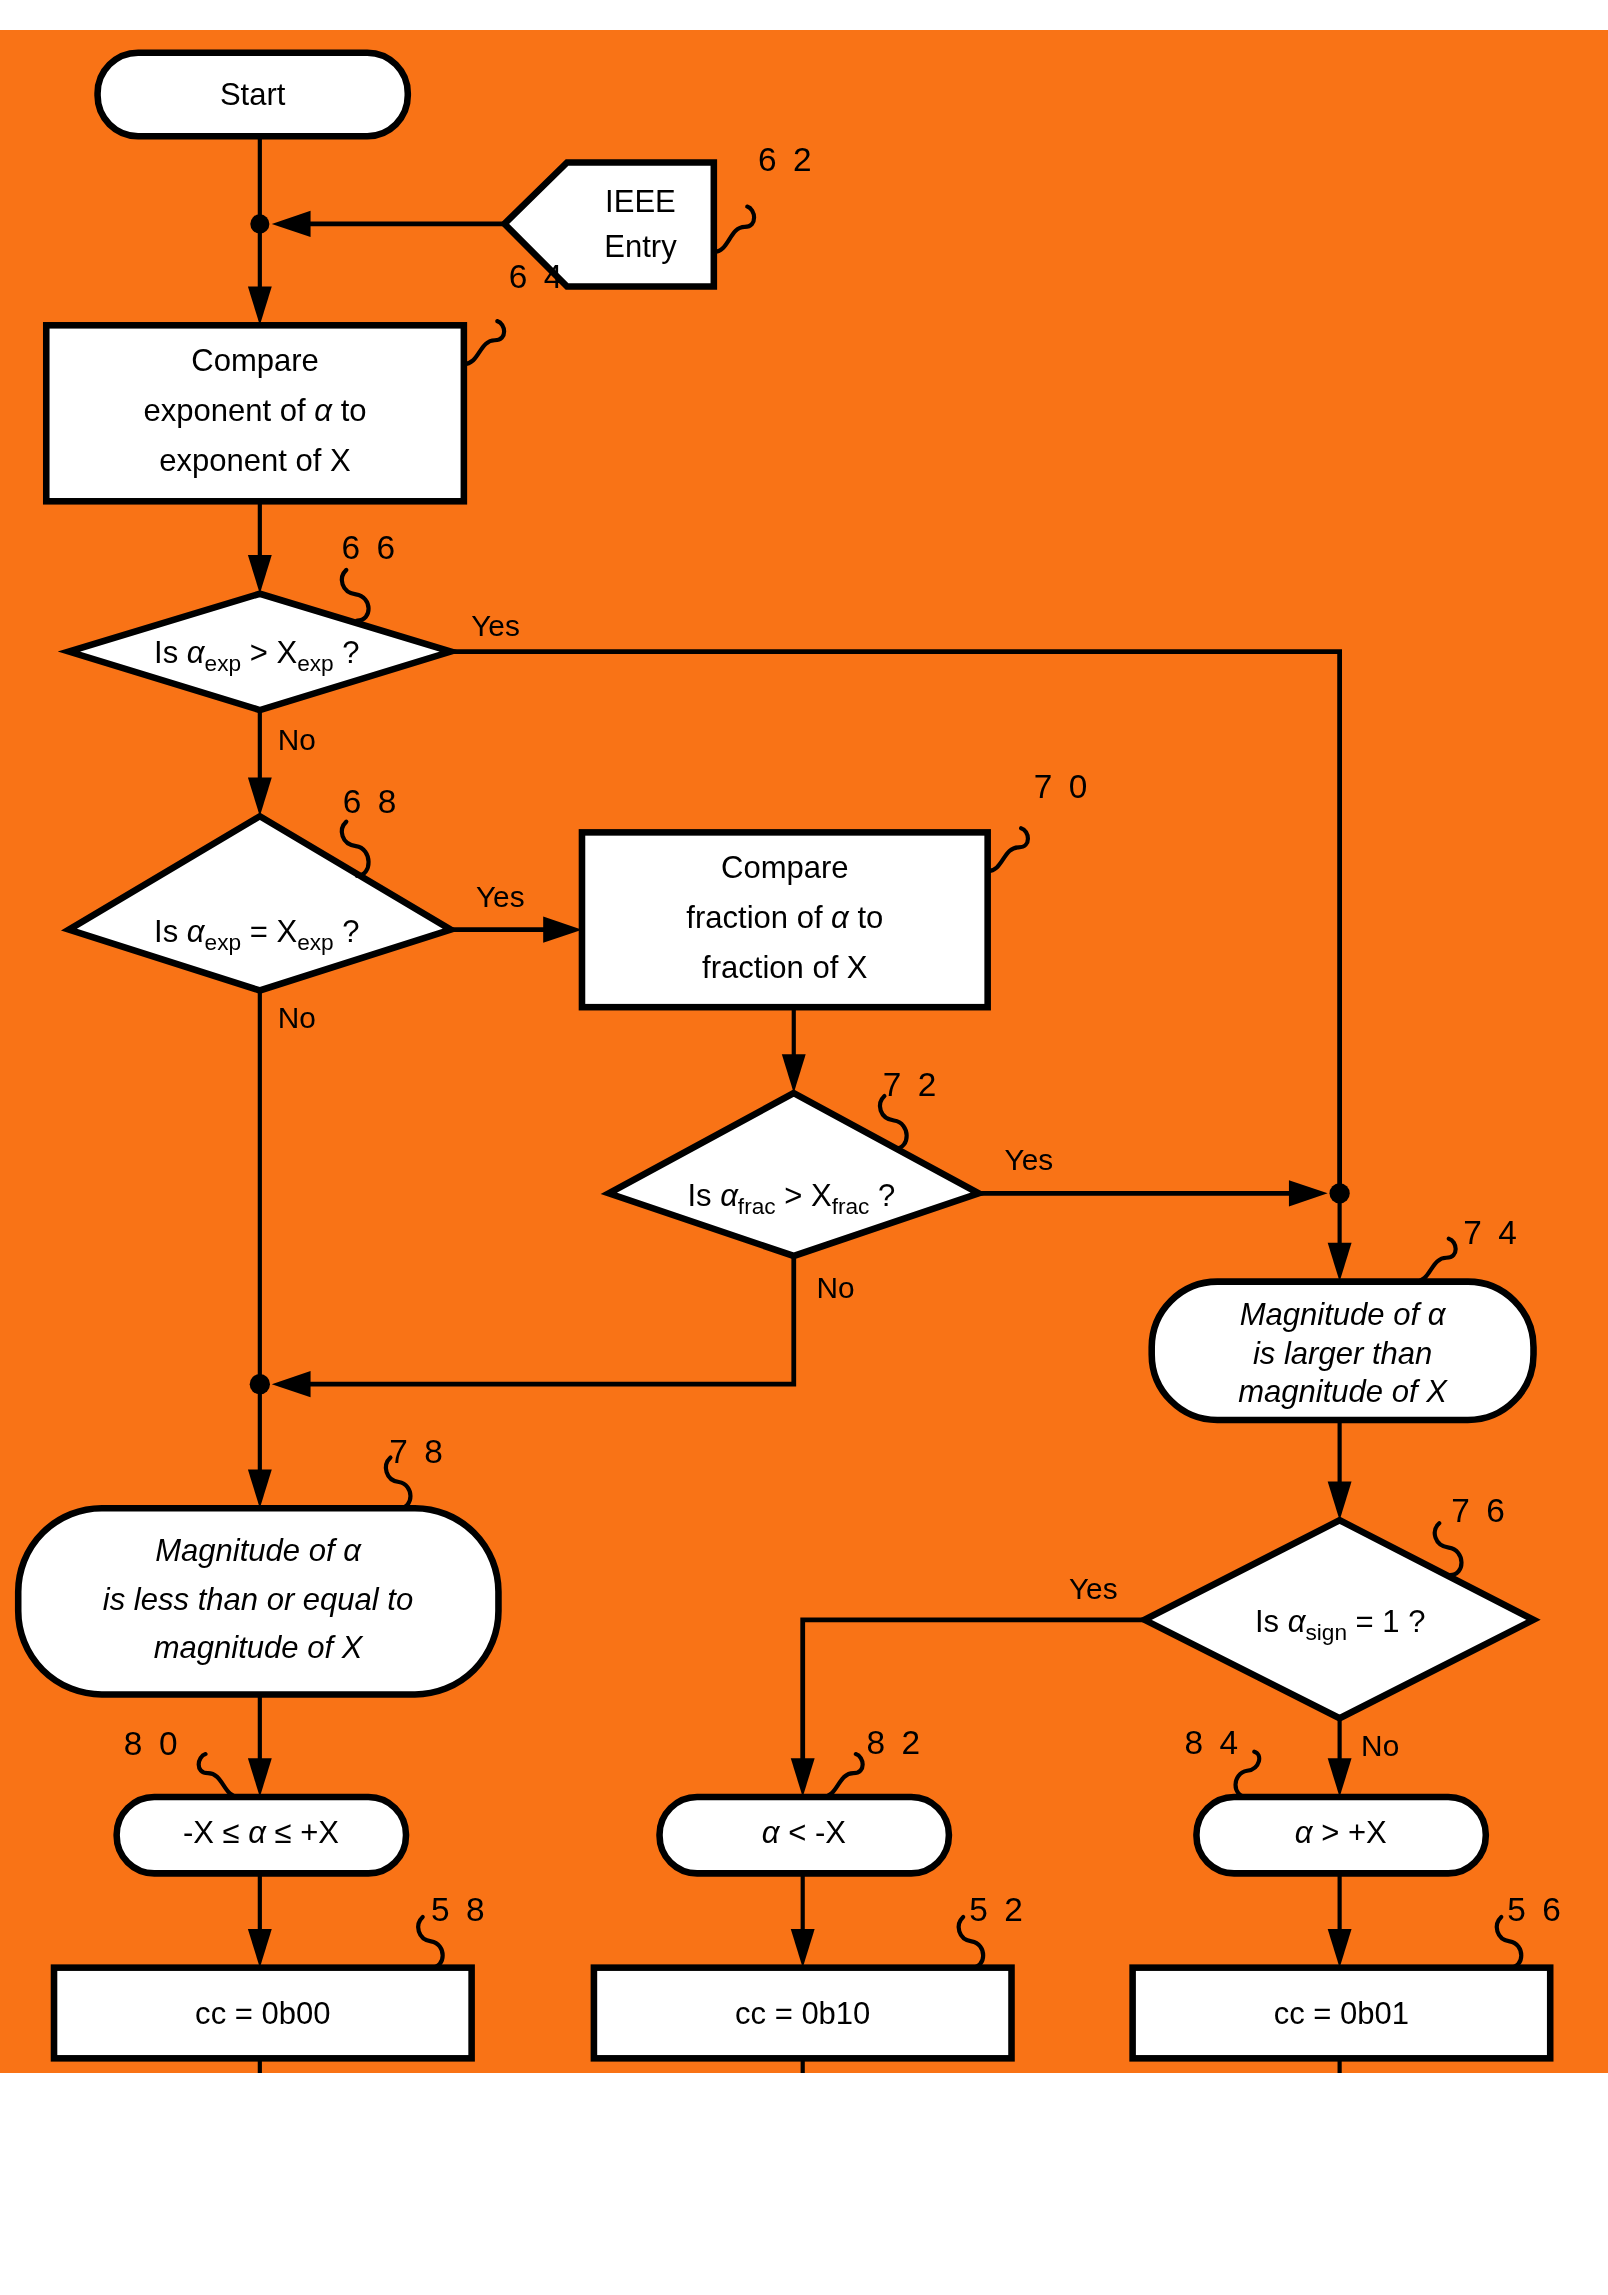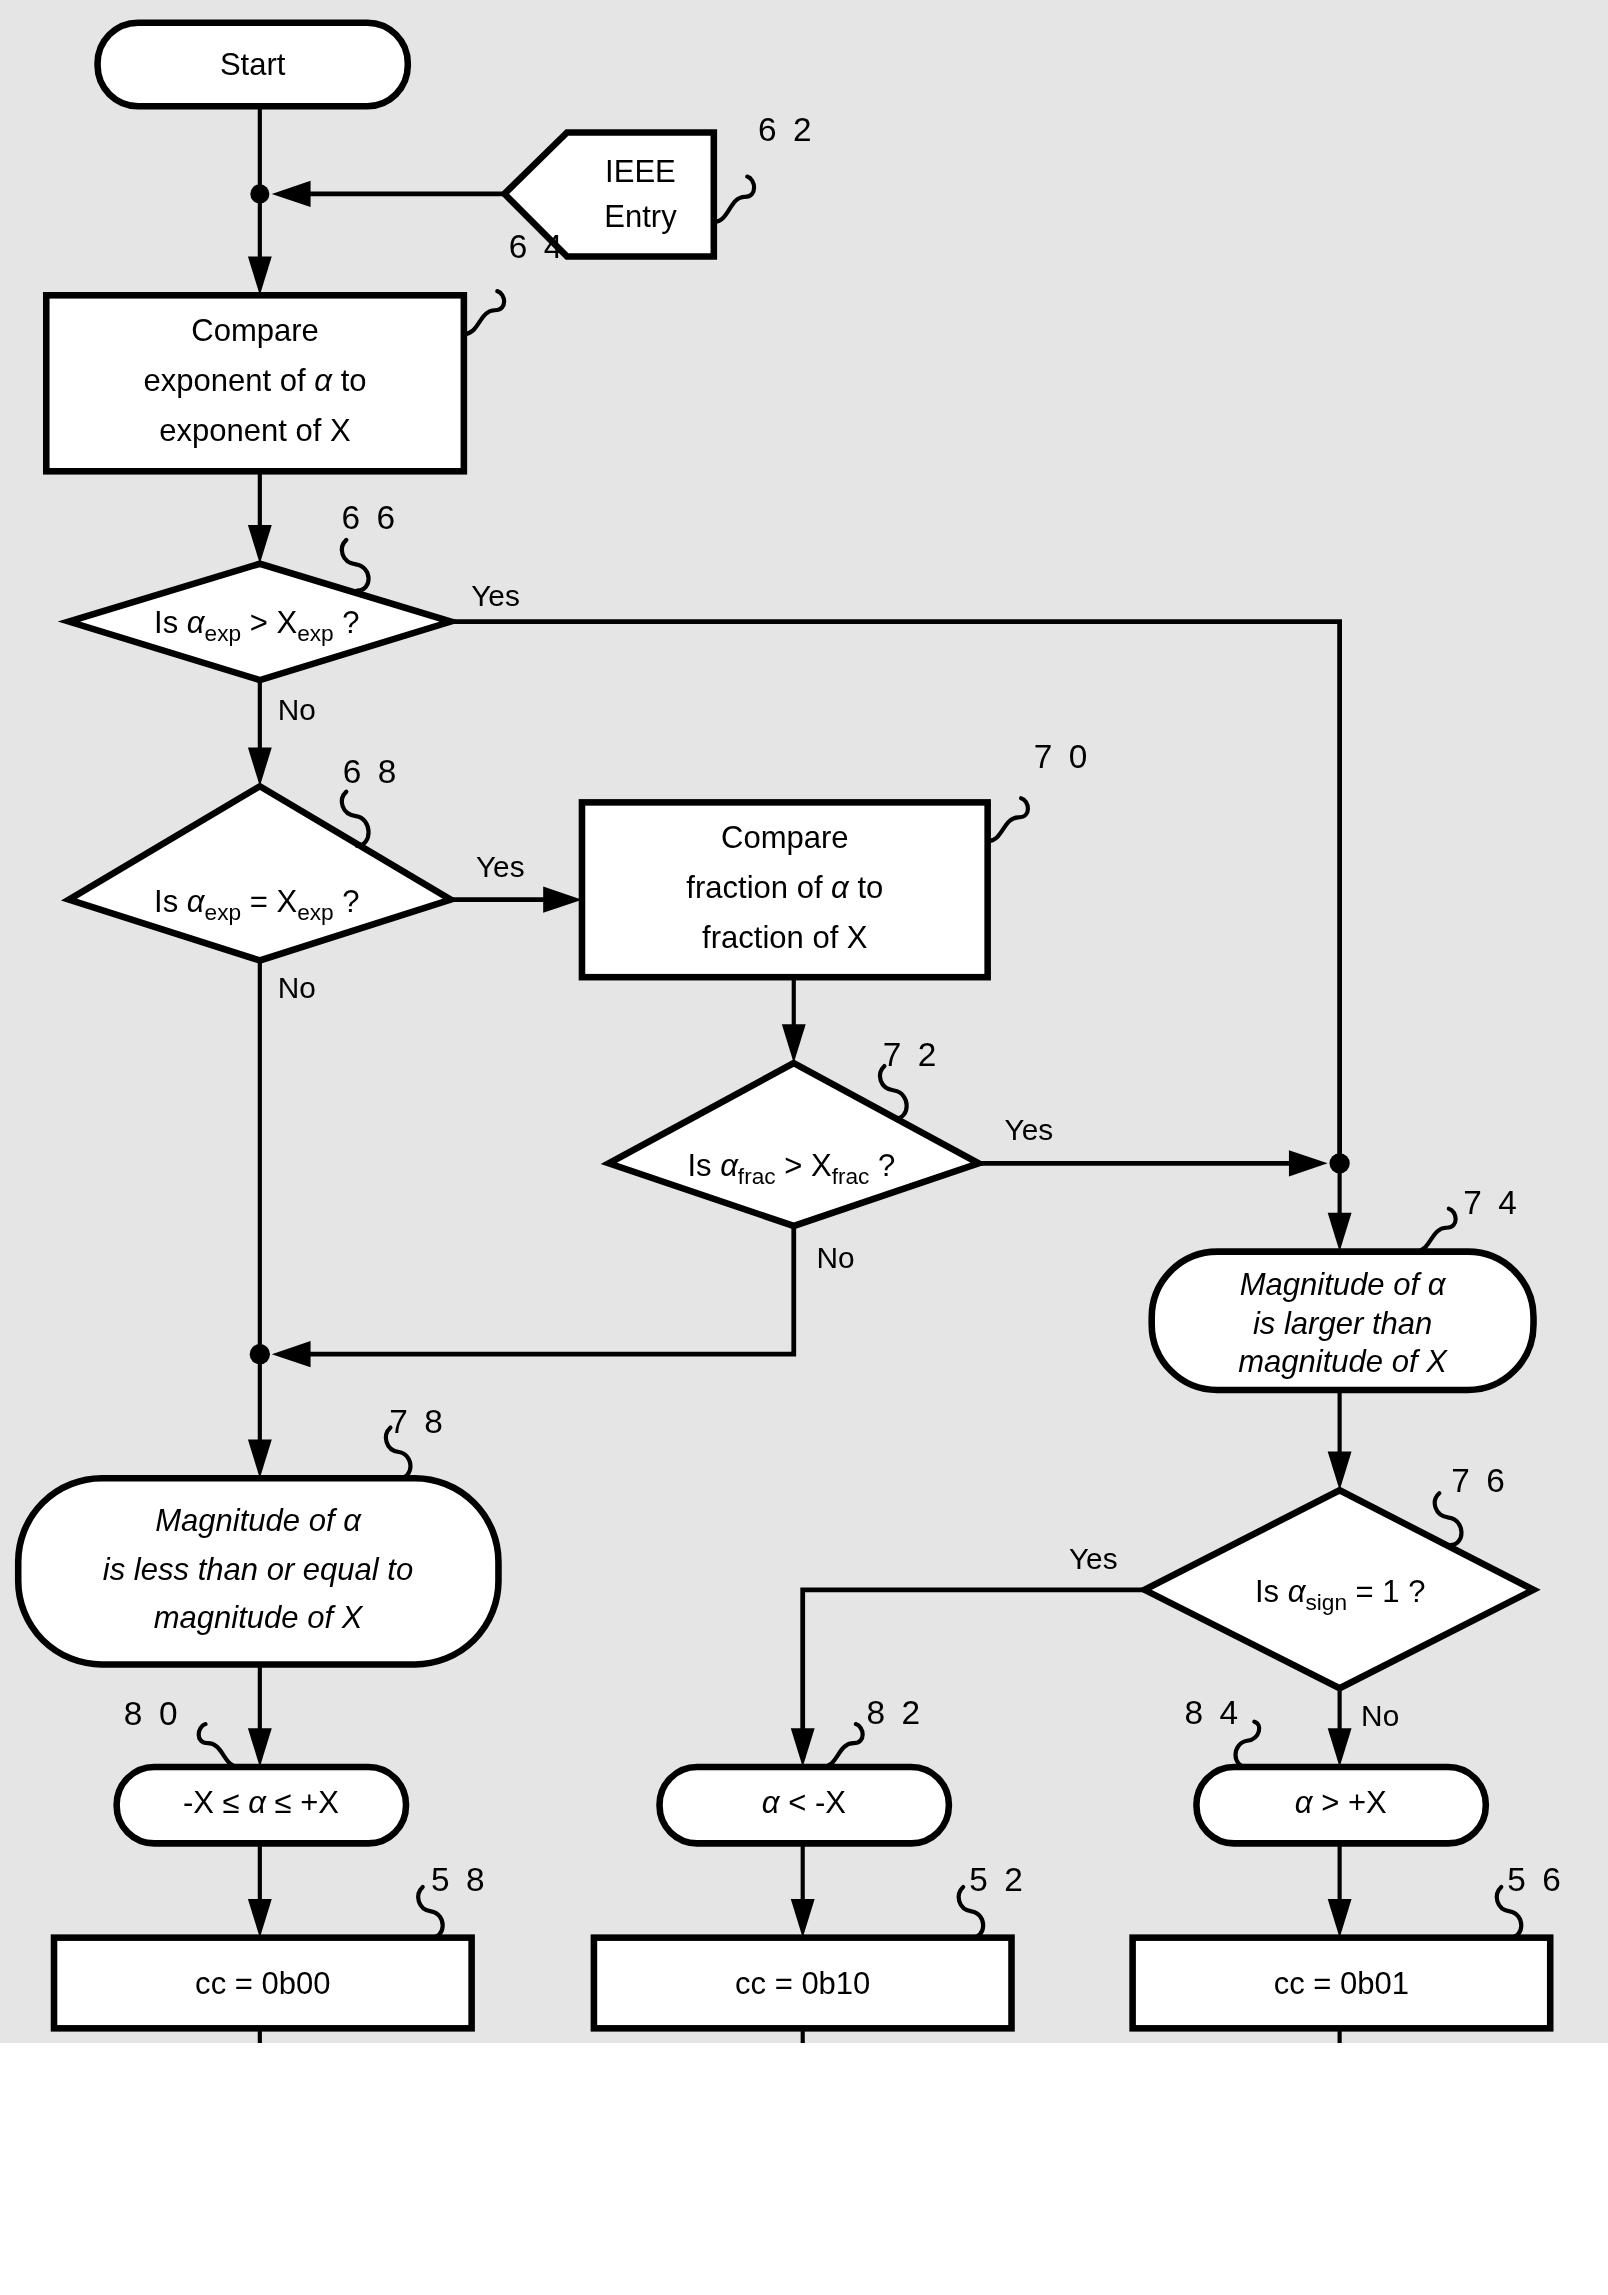--- a/index.html
+++ b/index.html
@@ -8,22 +8,23 @@
     padding: 0;
     background: #ffffff;
   }
   body {
     font-family: "Liberation Sans", sans-serif;
   }
   #diagram-root {
     position: relative;
     width: 1609px;
     height: 2043px;
-    background: #e5e5e5;
+    background: #f97316;
     overflow: hidden;
+    margin-top: 30px;
   }
   svg#flowchart-svg {
     display: block;
     width: 1609px;
     height: 2295px;
   }
   .shape-outline {
     fill: #ffffff;
     stroke: #000000;
     stroke-width: 11;

